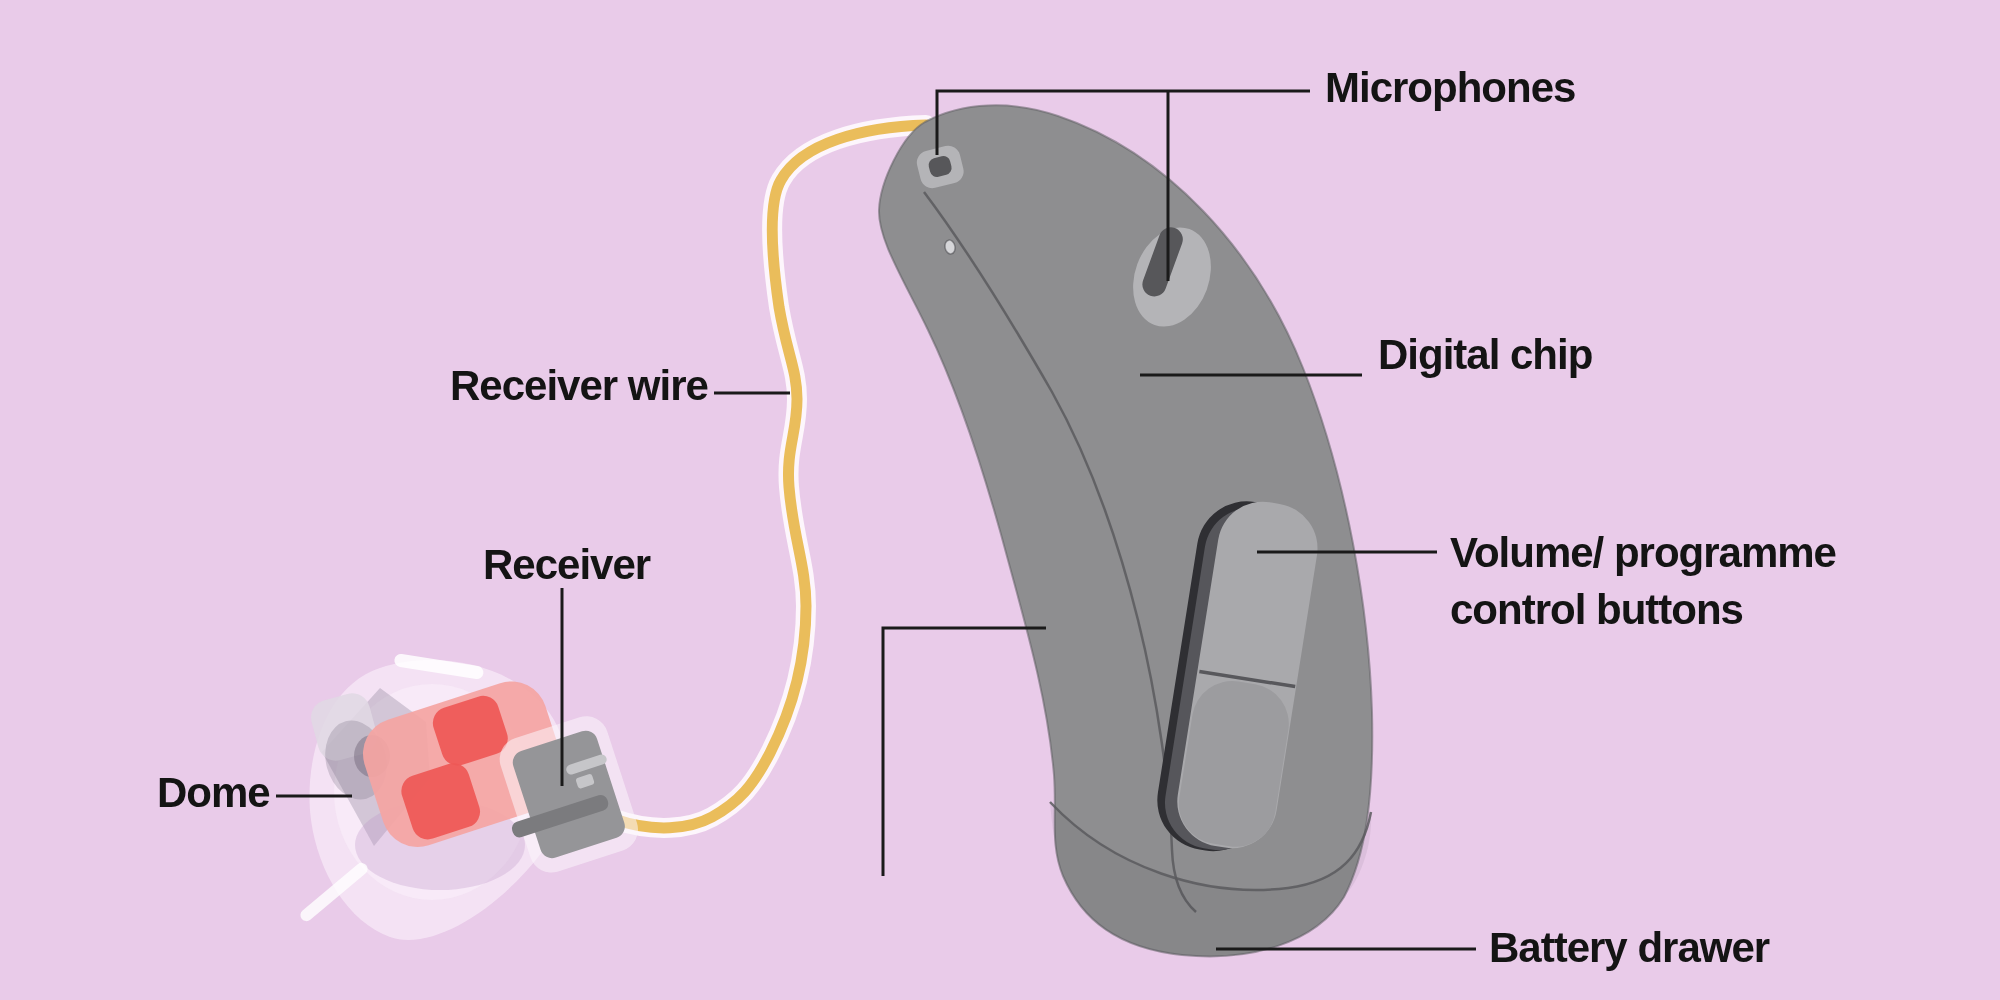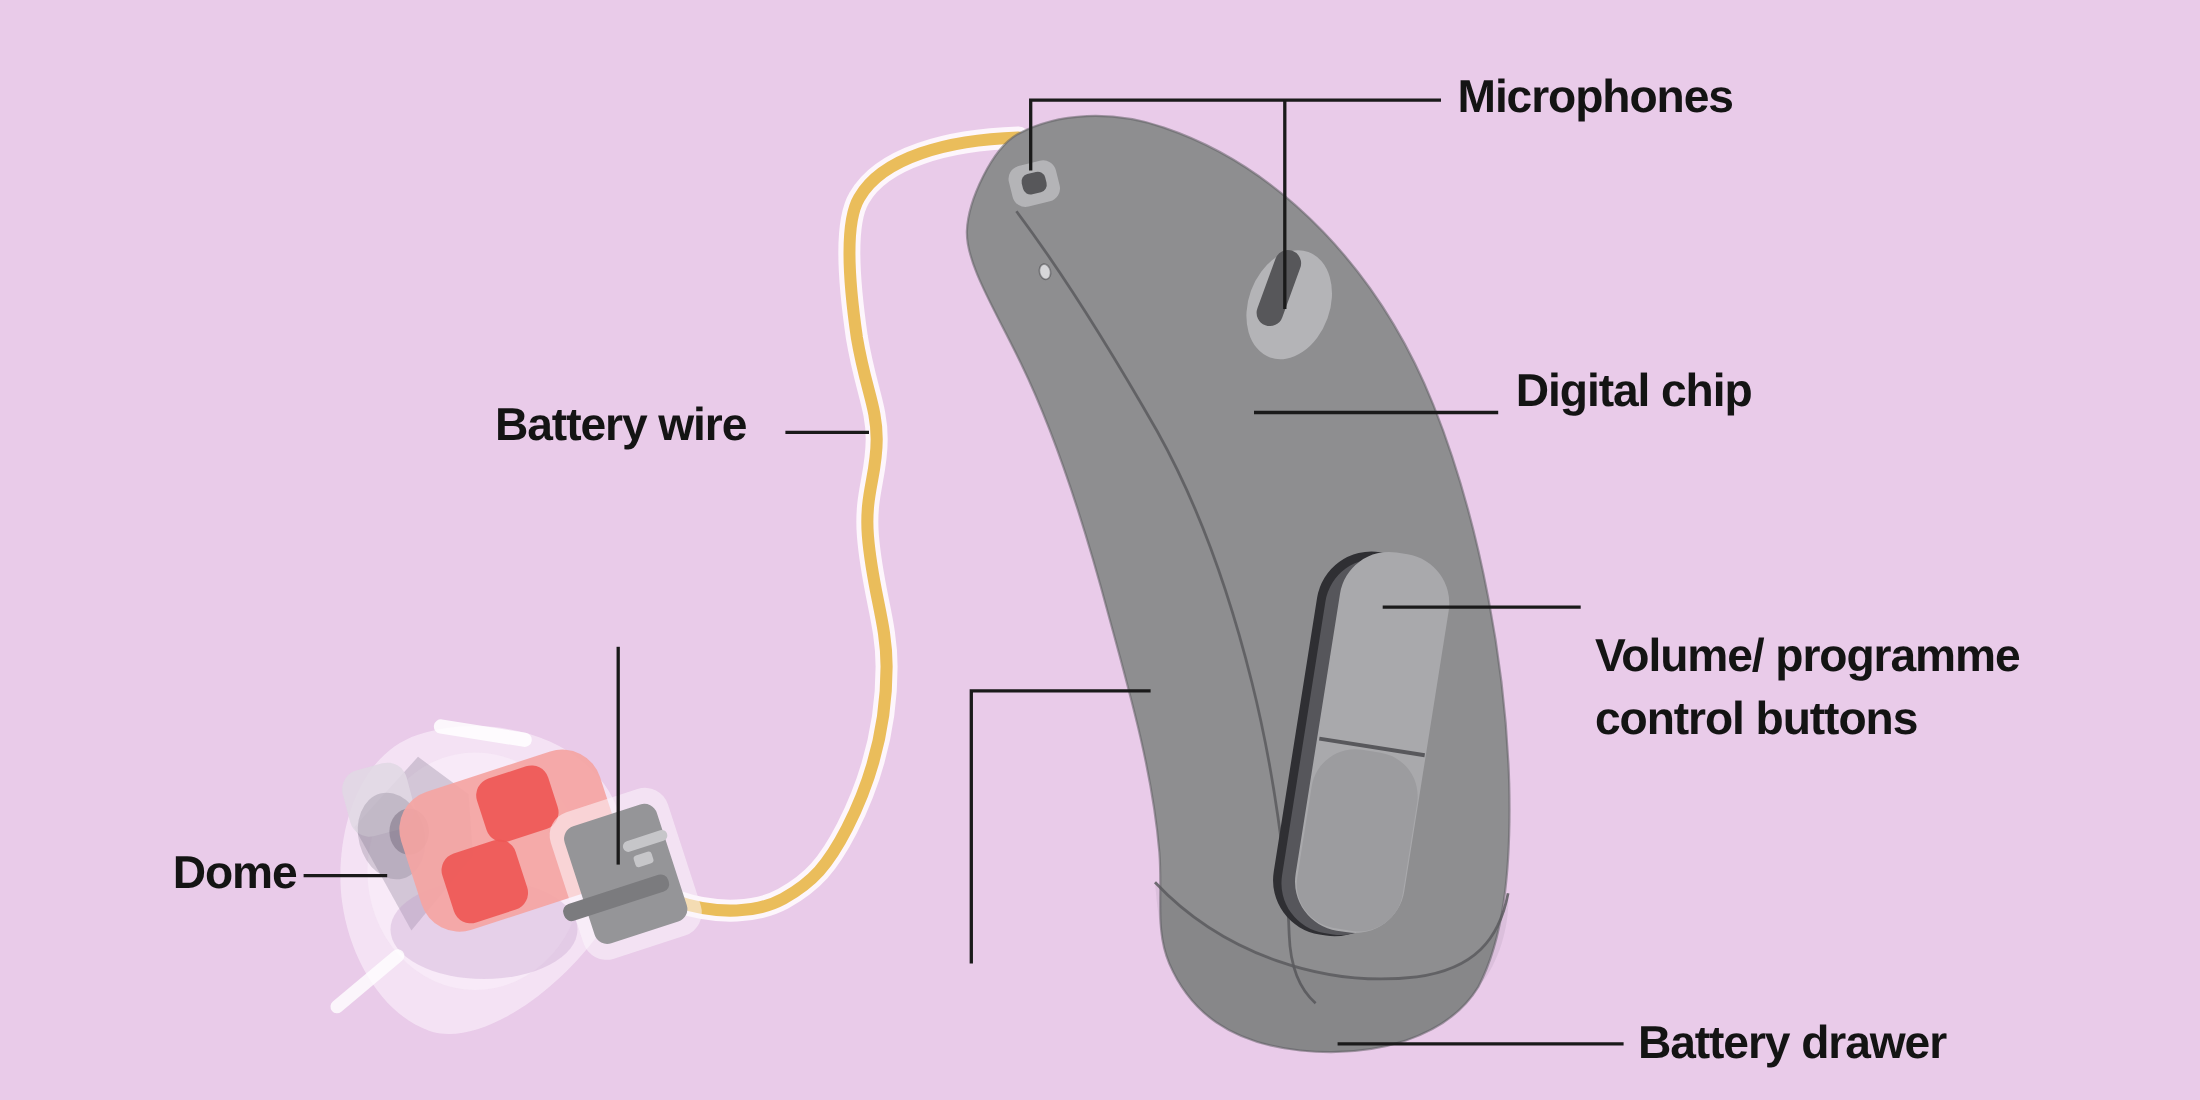--- a/index.html
+++ b/index.html
@@ -10,21 +10,21 @@
     overflow:hidden;
   }
   #canvas{position:relative;width:2000px;height:832px;}
   #art{position:absolute;left:0;top:0;}
   .part-label{
     position:absolute;
     font-size:42px;font-weight:700;line-height:48px;
     letter-spacing:-1px;color:var(--label_text,#141414);
     white-space:nowrap;
   }
-  .part-label.wrap{white-space:normal;line-height:57px;width:450px;margin-top:43px;}
+  .part-label.wrap{white-space:normal;line-height:57px;width:450px;}
 </style>
 </head>
 <body>
 
 <div id="canvas">
 
   <svg id="art" width="2000" height="1000" viewBox="0 0 2000 1000">
 
     <g>
       <path d="M 926,125 C 862,127 802,143 781,180 C 768,202 771,252 779,307
@@ -129,17 +129,18 @@
 
   <div class="part-label" style="left:1325px;top:64px">Microphones</div>
 
   <div class="part-label" style="left:1378px;top:331px">Digital chip</div>
 
   <div class="part-label wrap" style="left:1450px;top:524px">Volume/ programme control buttons</div>
 
   <div class="part-label" style="left:1489px;top:924px">Battery drawer</div>
 
 
-  <div class="part-label" style="left:450px;top:362px">Battery wire</div>
+  <div class="part-label" style="left:450px;top:362px">Receiver wire</div>
 
+  <div class="part-label" style="left:483px;top:541px">Receiver</div>
 
   <div class="part-label" style="left:157px;top:769px">Dome</div>
 </div>
 
 </body></html>

